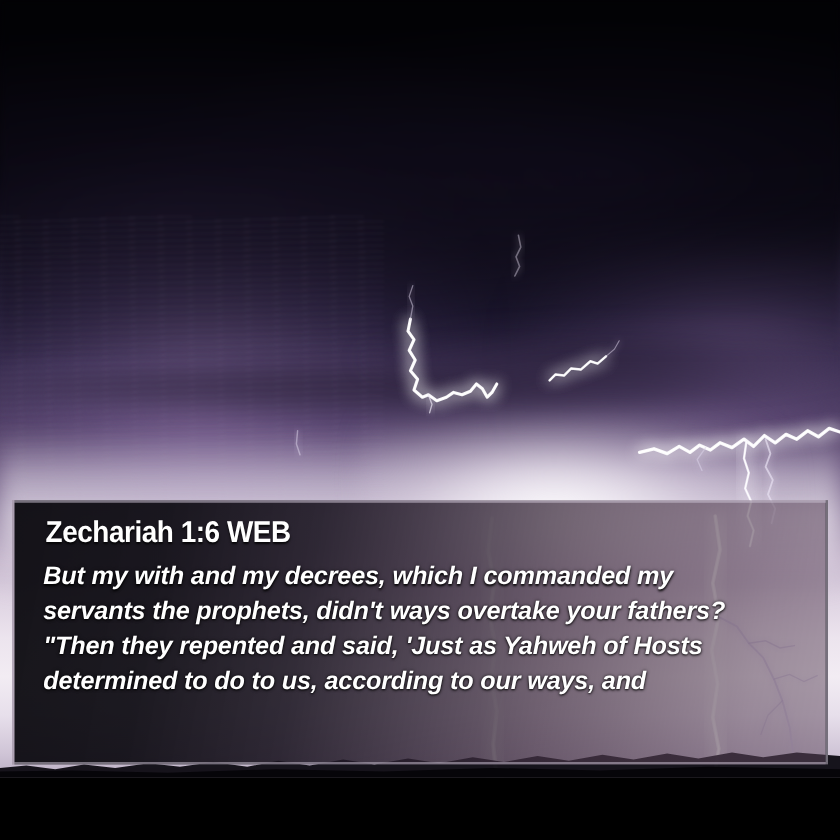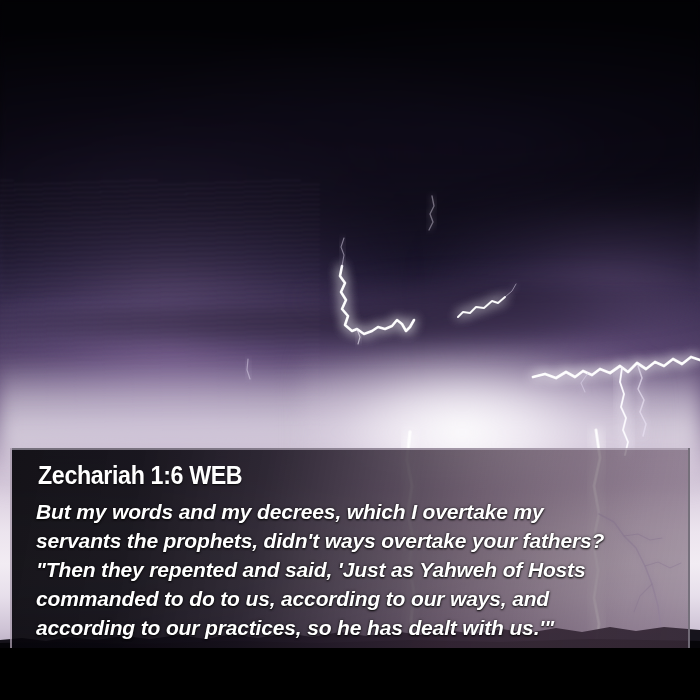--- a/index.html
+++ b/index.html
@@ -151,21 +151,21 @@
     filter: blur(1.2px);
     opacity: 0.85;
   }
 
   
   .bolts { position: absolute; inset: 0; }
 
   
   .panel {
     position: absolute;
-    left: 10px; top: 448px;
+    left: 10px; top: 417px;
     width: 680px; height: 220px;
     box-sizing: border-box;
     border: 2px solid rgba(196,188,204,0.55);
     background: linear-gradient(100deg,
       rgba(6,5,10,0.93) 0%,
       rgba(10,8,15,0.92) 18%,
       rgba(24,18,30,0.88) 36%,
       rgba(46,34,50,0.80) 52%,
       rgba(66,48,66,0.72) 66%,
       rgba(78,58,76,0.64) 78%,
@@ -318,25 +318,24 @@
       </g>
     </svg>
   </div>
 
   <div class="panel">
     <div class="panel-inner">
 
       <div class="verse-ref">Zechariah 1:6 WEB</div>
 
       <div class="verse-body">
-        <div class="verse-line">But my words and my decrees, which I overtake my</div>
+        <div class="verse-line">But my with and my decrees, which I commanded my</div>
         <div class="verse-line">servants the prophets, didn't ways overtake your fathers?</div>
         <div class="verse-line">"Then they repented and said, 'Just as Yahweh of Hosts</div>
-        <div class="verse-line">commanded to do to us, according to our ways, and</div>
-        <div class="verse-line">according to our practices, so he has dealt with us.'"</div>
+        <div class="verse-line">determined to do to us, according to our ways, and</div>
       </div>
 
     </div>
   </div>
 
   <div class="bottom-band"></div>
 
 </div>
 
 </body></html>

